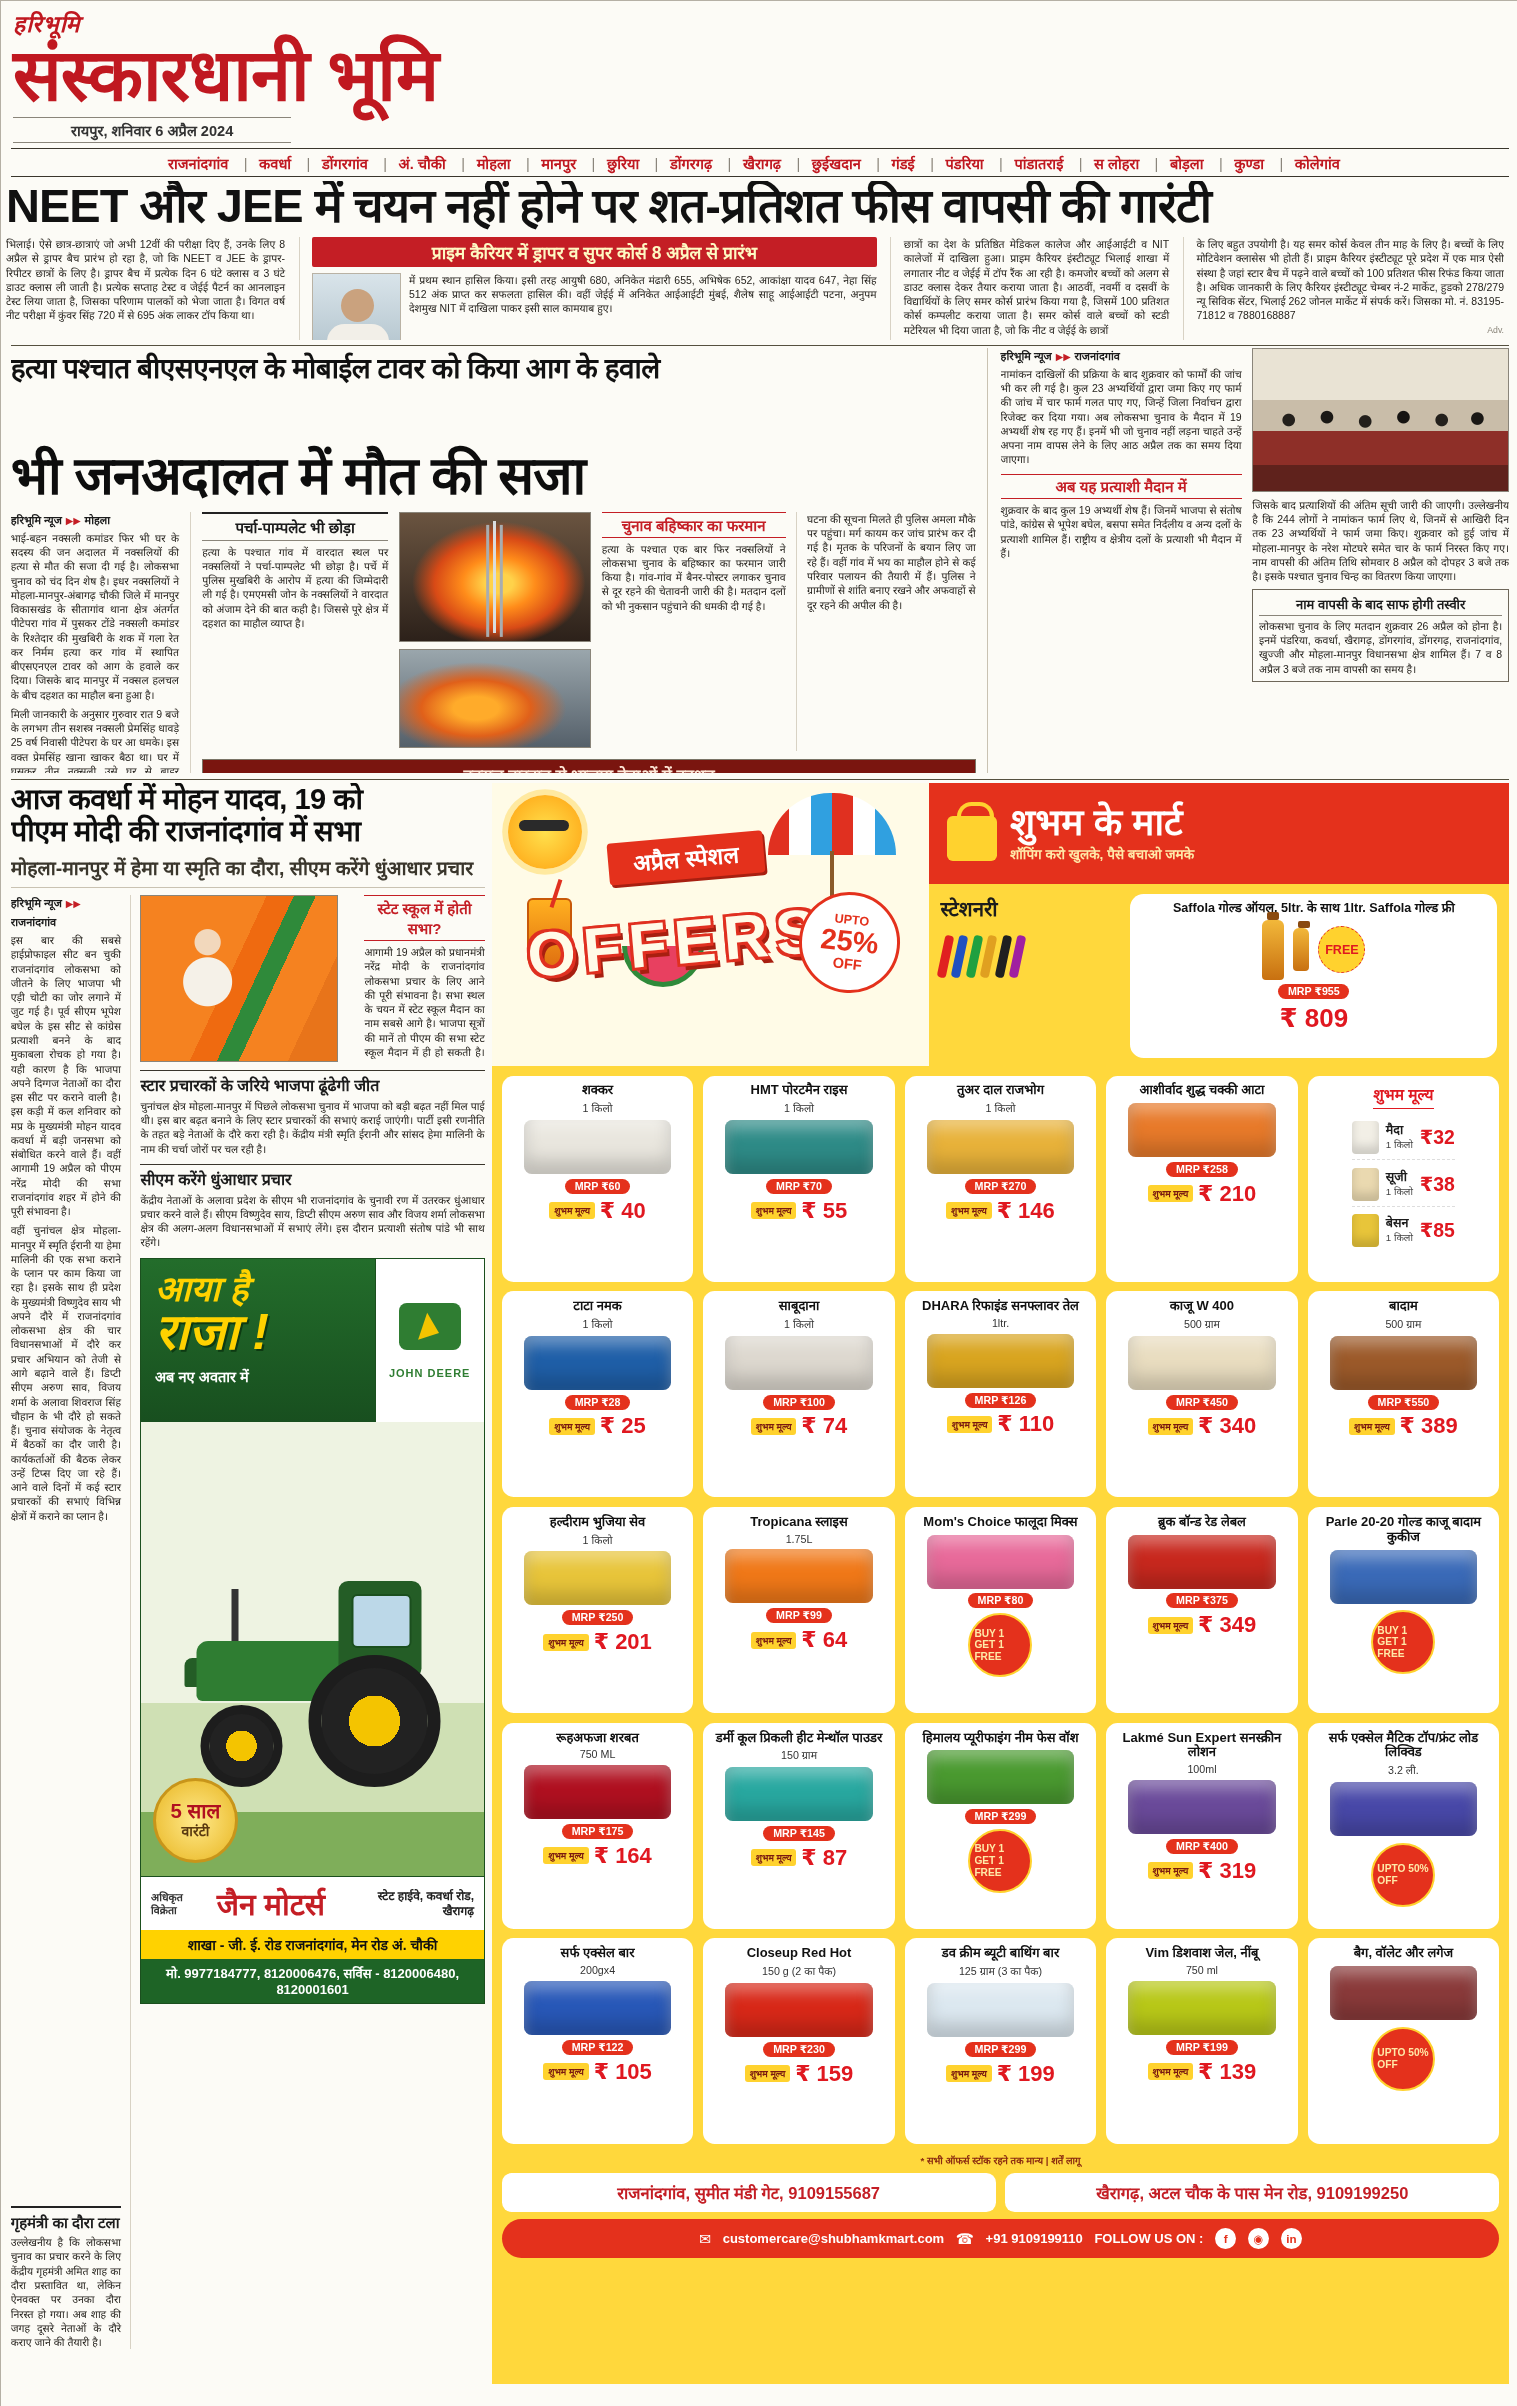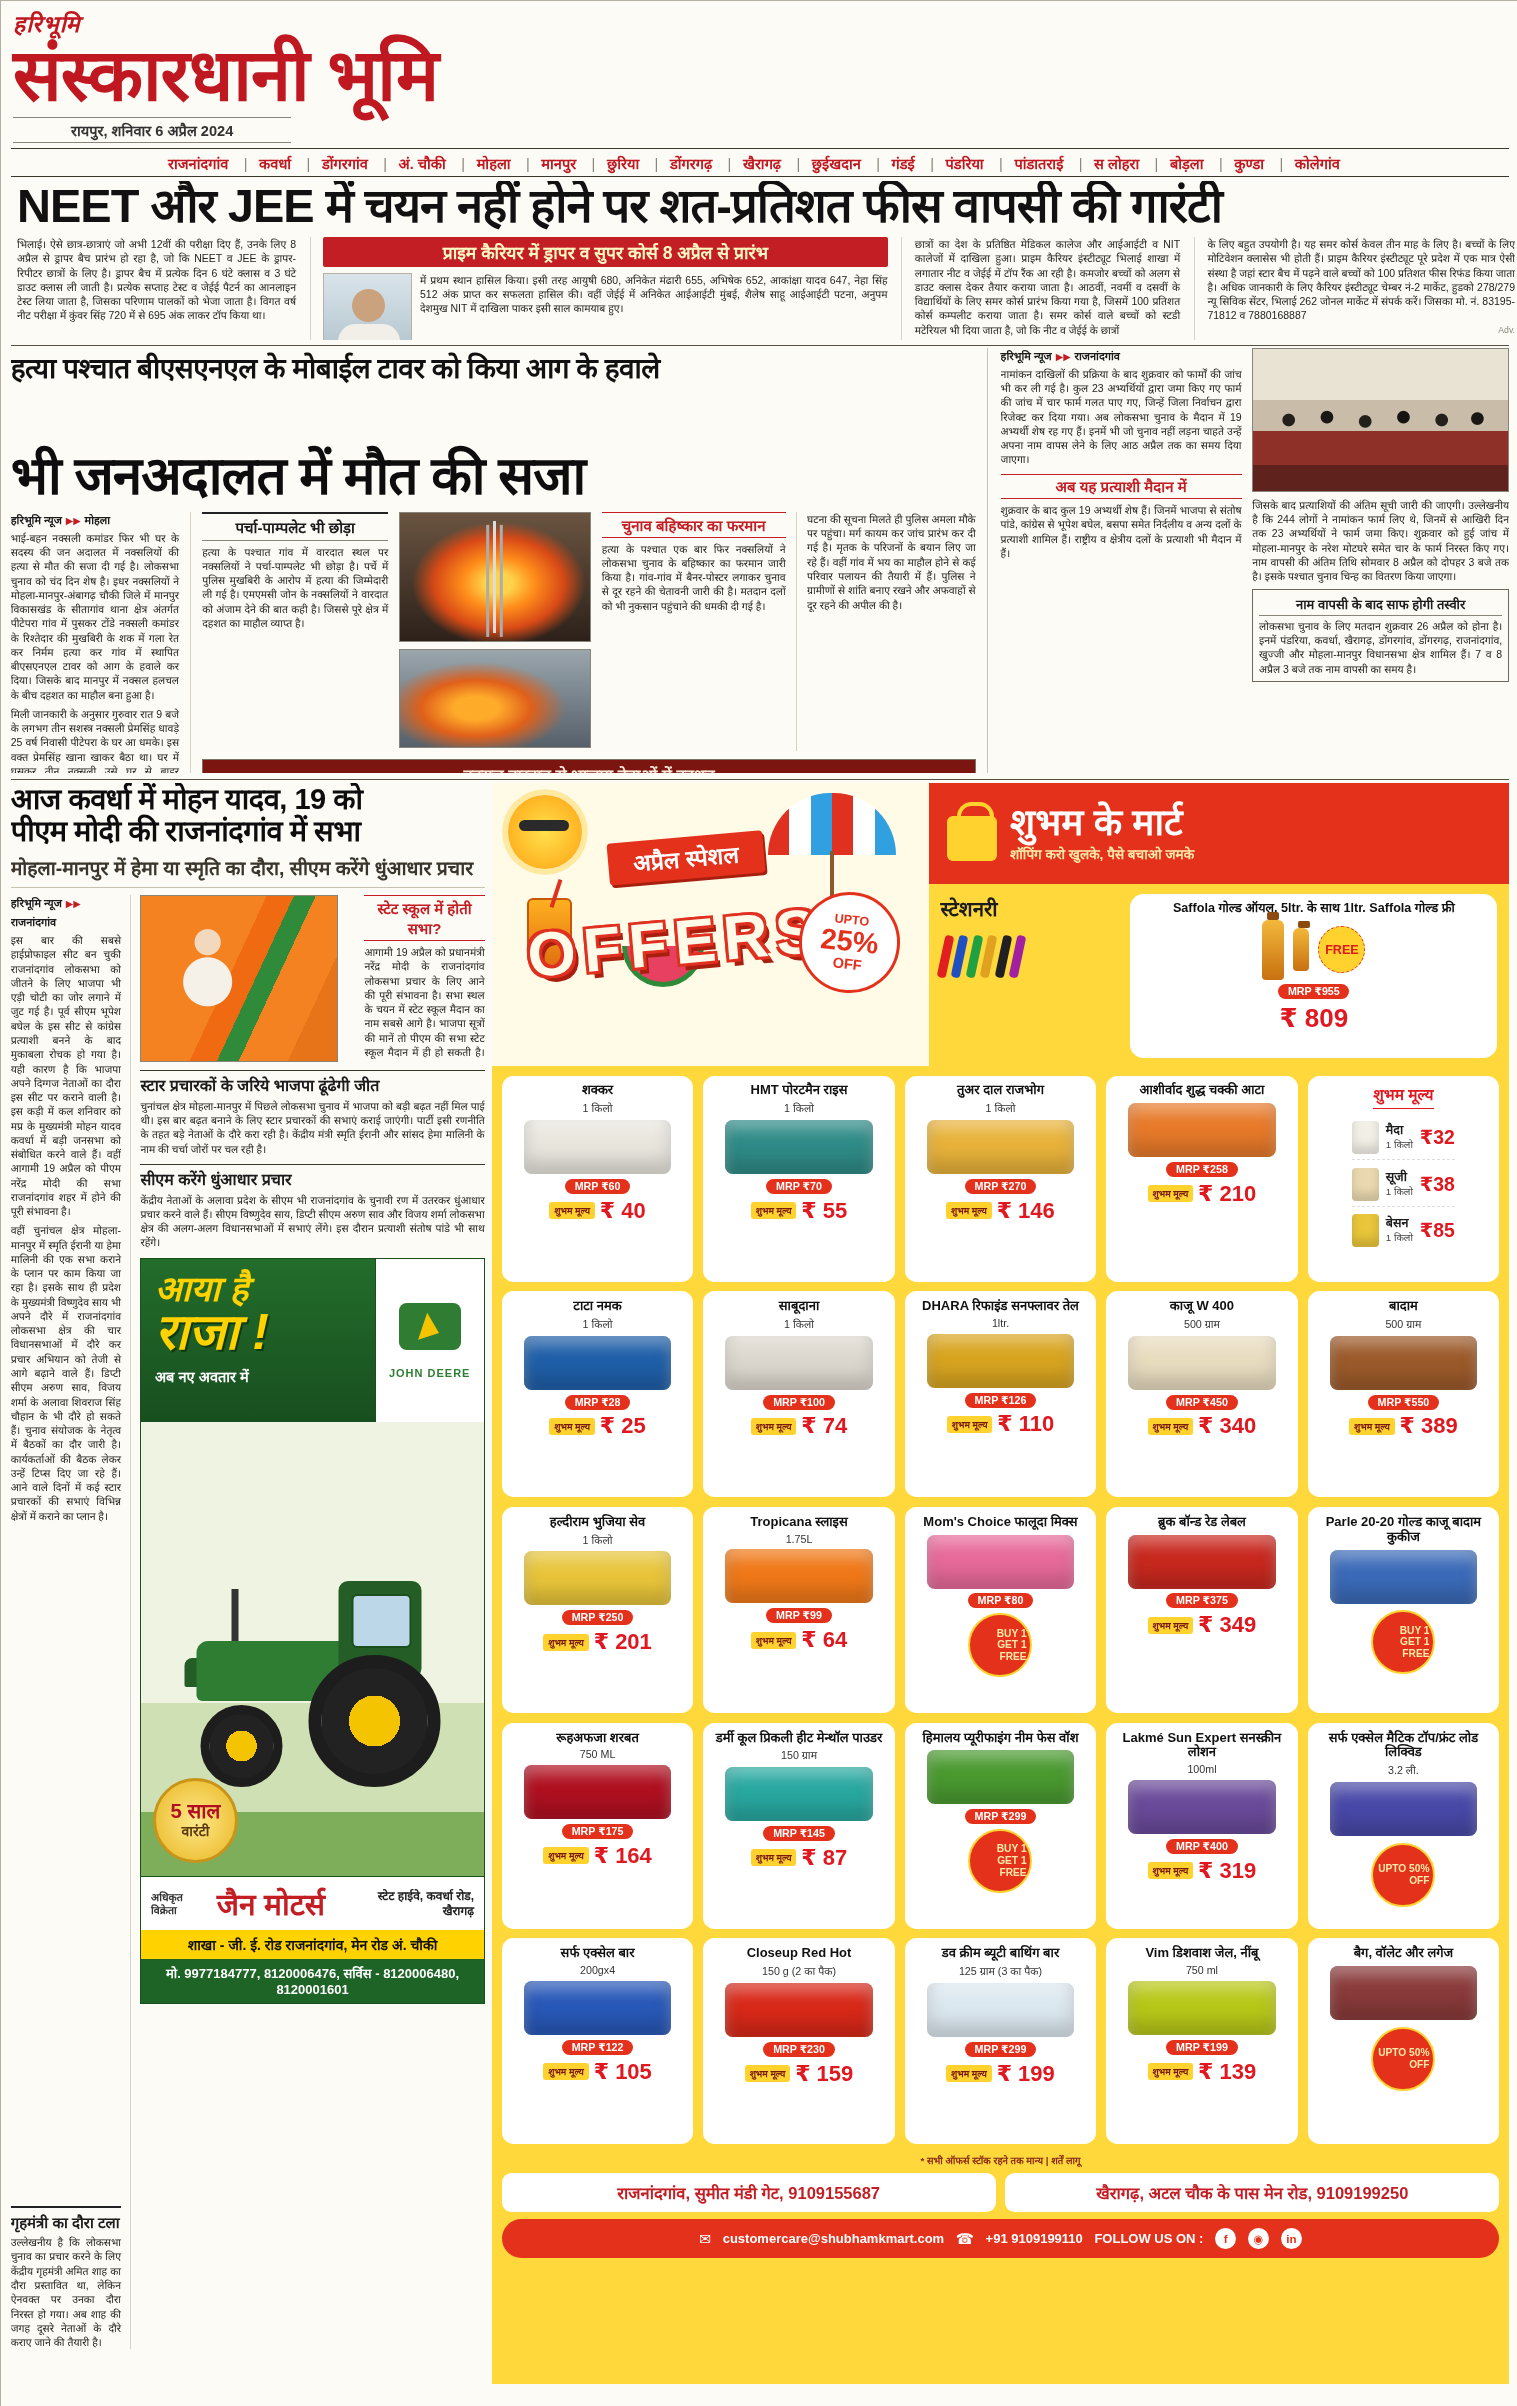--- a/index.html
+++ b/index.html
@@ -13,21 +13,21 @@
   #masthead{position:absolute;left:12px;top:3.9px;width:100%;height:142px;text-align:left}
   .brand-small{font-size:23px;font-weight:800;font-style:italic;color:#c01820;letter-spacing:1px;margin-top:1.9px}
   .brand-title{font-size:72px;font-weight:800;color:#c01820;line-height:1.02;letter-spacing:-1px}
   .dateline{display:inline-block;margin-top:4.9px;padding:1.9px 58px;font-size:14.6px;font-weight:700;color:#333;border-top:1px solid #8a857a;border-bottom:1px solid #8a857a}
   
   #nav{position:absolute;left:9.7px;top:147px;width:1498px;height:29px;border-top:1.9px solid #3a362c;border-bottom:1.5px solid #3a362c;display:flex;align-items:center;justify-content:center;white-space:nowrap;overflow:hidden}
   .region{font-size:14.6px;font-weight:800;color:#c01820;padding:0 1.9px}
   .region:not(:first-of-type)::before{content:"|";color:#8a857a;font-weight:400;margin-right:11.6px}
   .region{margin-right:11.6px}
   
-  #lead{position:absolute;left:16px;top:180px;width:1498px;height:159px;overflow:hidden}
+  #lead{position:absolute;left:5px;top:180px;width:1498px;height:159px;overflow:hidden}
   .lead-headline{font-size:47px;font-weight:800;letter-spacing:-1px;line-height:1.05;margin-bottom:6.8px;color:#111}
   .lead-body{display:flex;gap:13.6px}
   .lead-col{border-left:1px solid #d8d2c4;padding-left:12.6px}
   .lead-col:first-child{border-left:none;padding-left:0}
   .lead-c1{width:279px}
   .lead-mid{width:578px}
   .lead-c3{width:279px}
   .lead-c4{flex:1}
   .lead-strip{background:#c41e25;color:#fef9c3;font-weight:800;font-size:17.5px;text-align:center;padding:2.9px 0;margin-bottom:5.8px;border-radius:1.9px}
   .lead-mid-row{display:flex;gap:7.8px}
@@ -164,21 +164,21 @@
   
   .sb-grid{display:grid;grid-template-columns:repeat(5,1fr);gap:9.7px;padding:9.7px;grid-auto-rows:206px}
   .card{background:#fff;border-radius:11.6px;padding:7.8px 5.8px;display:flex;flex-direction:column;align-items:center;gap:2.9px;overflow:hidden}
   .pname{font-size:13px;font-weight:800;text-align:center;line-height:1.15;color:#111}
   .psize{font-size:10.7px;color:#333}
   .pimg{width:82%;height:54px;border-radius:7.8px;box-shadow:inset 0 -13.6px 17.5px rgba(0,0,0,.18),inset 0 9.7px 13.6px rgba(255,255,255,.35);margin:1.9px 0}
   .mrp{background:#e4311c;color:#fff;font-size:10.7px;font-weight:800;padding:1px 9.7px;border-radius:9.7px;white-space:nowrap}
   .priceline{display:flex;align-items:center;gap:4.9px;margin-top:1px}
   .plabel{background:#ffd22e;color:#7a1a10;font-size:9.2px;font-weight:800;padding:1.9px 4.9px;border-radius:2.9px;white-space:nowrap}
   .price{color:#e01820;font-weight:800;font-size:22px;white-space:nowrap}
-  .badge{margin-top:1.9px;width:64px;height:64px;border-radius:50%;background:#e4311c;border:2.9px solid #ffd22e;color:#ffe9a8;font-size:10.2px;font-weight:800;display:flex;align-items:center;justify-content:center;text-align:right;line-height:1.15;padding:3.9px}
+  .badge{margin-top:1.9px;width:64px;height:64px;border-radius:50%;background:#e4311c;border:2.9px solid #ffd22e;color:#ffe9a8;font-size:10.2px;font-weight:800;display:flex;align-items:center;justify-content:center;text-align:left;line-height:1.15;padding:3.9px}
   .sidecard{padding:7.8px}
   .side-title{color:#e01820;font-weight:800;font-size:15.5px;text-align:center;border-bottom:1.9px solid #e01820;padding-bottom:2.9px;margin-bottom:3.9px}
   .side-item{display:flex;align-items:center;gap:6.8px;padding:4.9px 0;border-bottom:1px dashed #ddd}
   .side-item:last-child{border-bottom:none}
   .swatch{width:27px;height:33px;border-radius:3.9px;flex:0 0 27px;box-shadow:inset 0 -7.8px 9.7px rgba(0,0,0,.15)}
   .side-item:nth-of-type(1) .swatch{background:#f2efe6}.side-item:nth-of-type(2) .swatch{background:#ead9b0}.side-item:nth-of-type(3) .swatch{background:#e8c53a}
   .side-name{font-size:12.6px;font-weight:800;line-height:1.1}
   .side-size{font-size:9.7px;color:#444}
   .side-price{margin-left:auto;color:#e01820;font-weight:800;font-size:19.4px}
   .sb-terms{text-align:center;font-size:9.7px;color:#8a2a10;font-weight:700}

